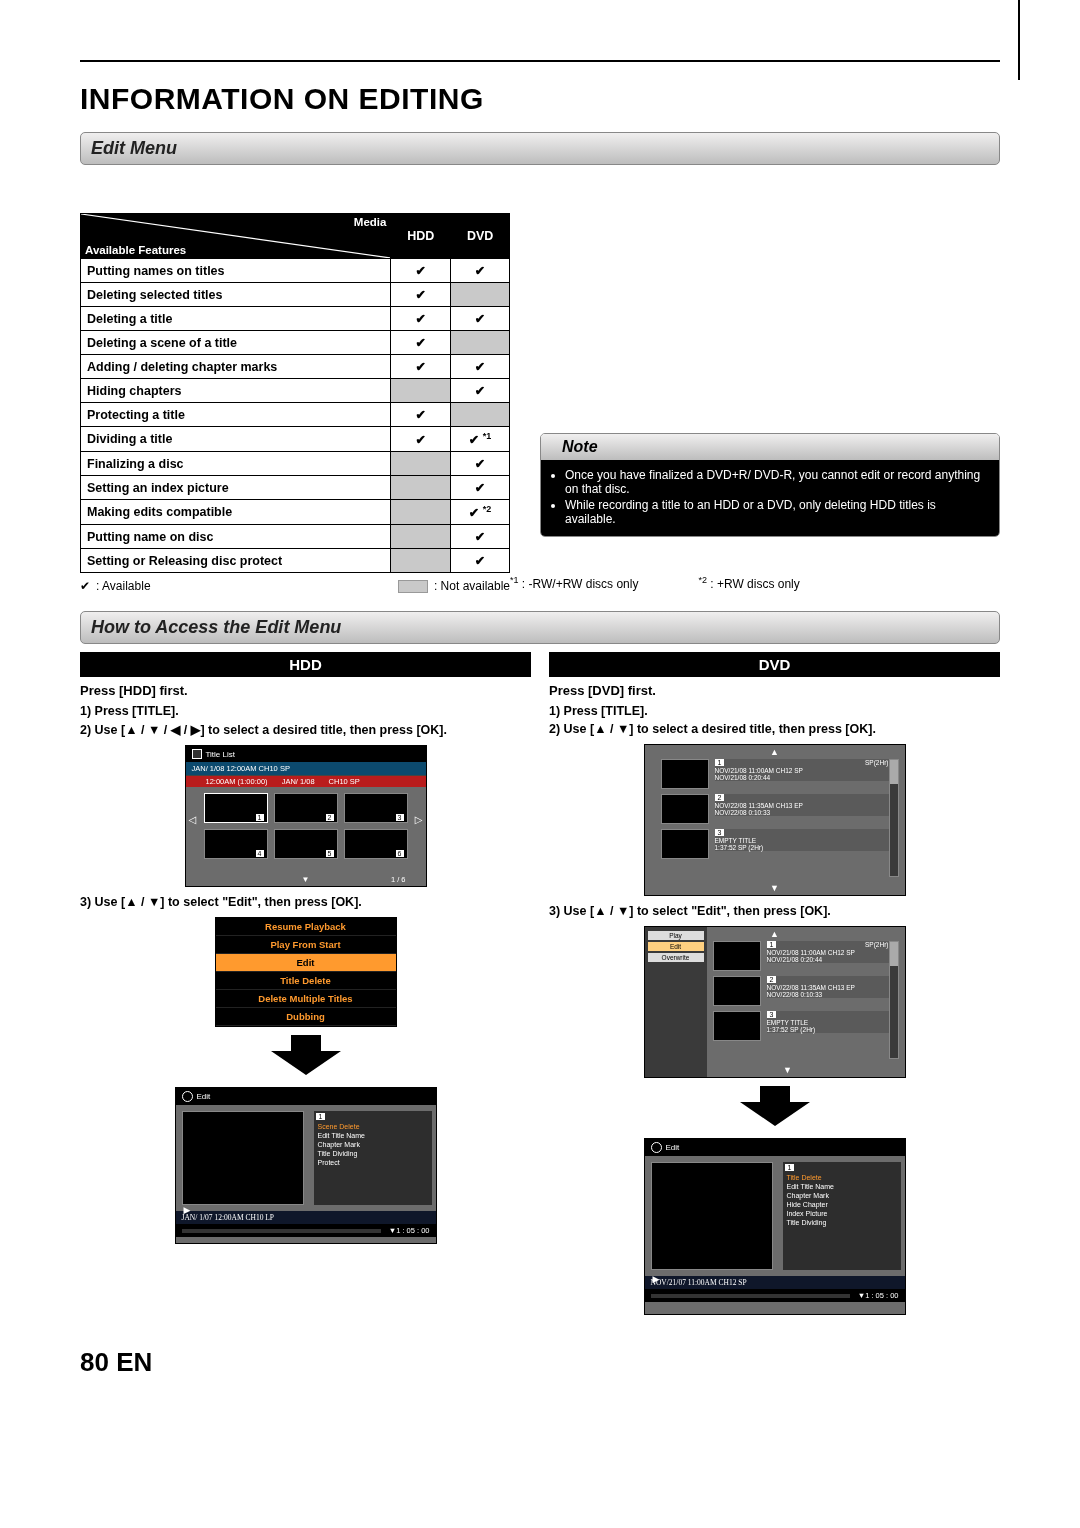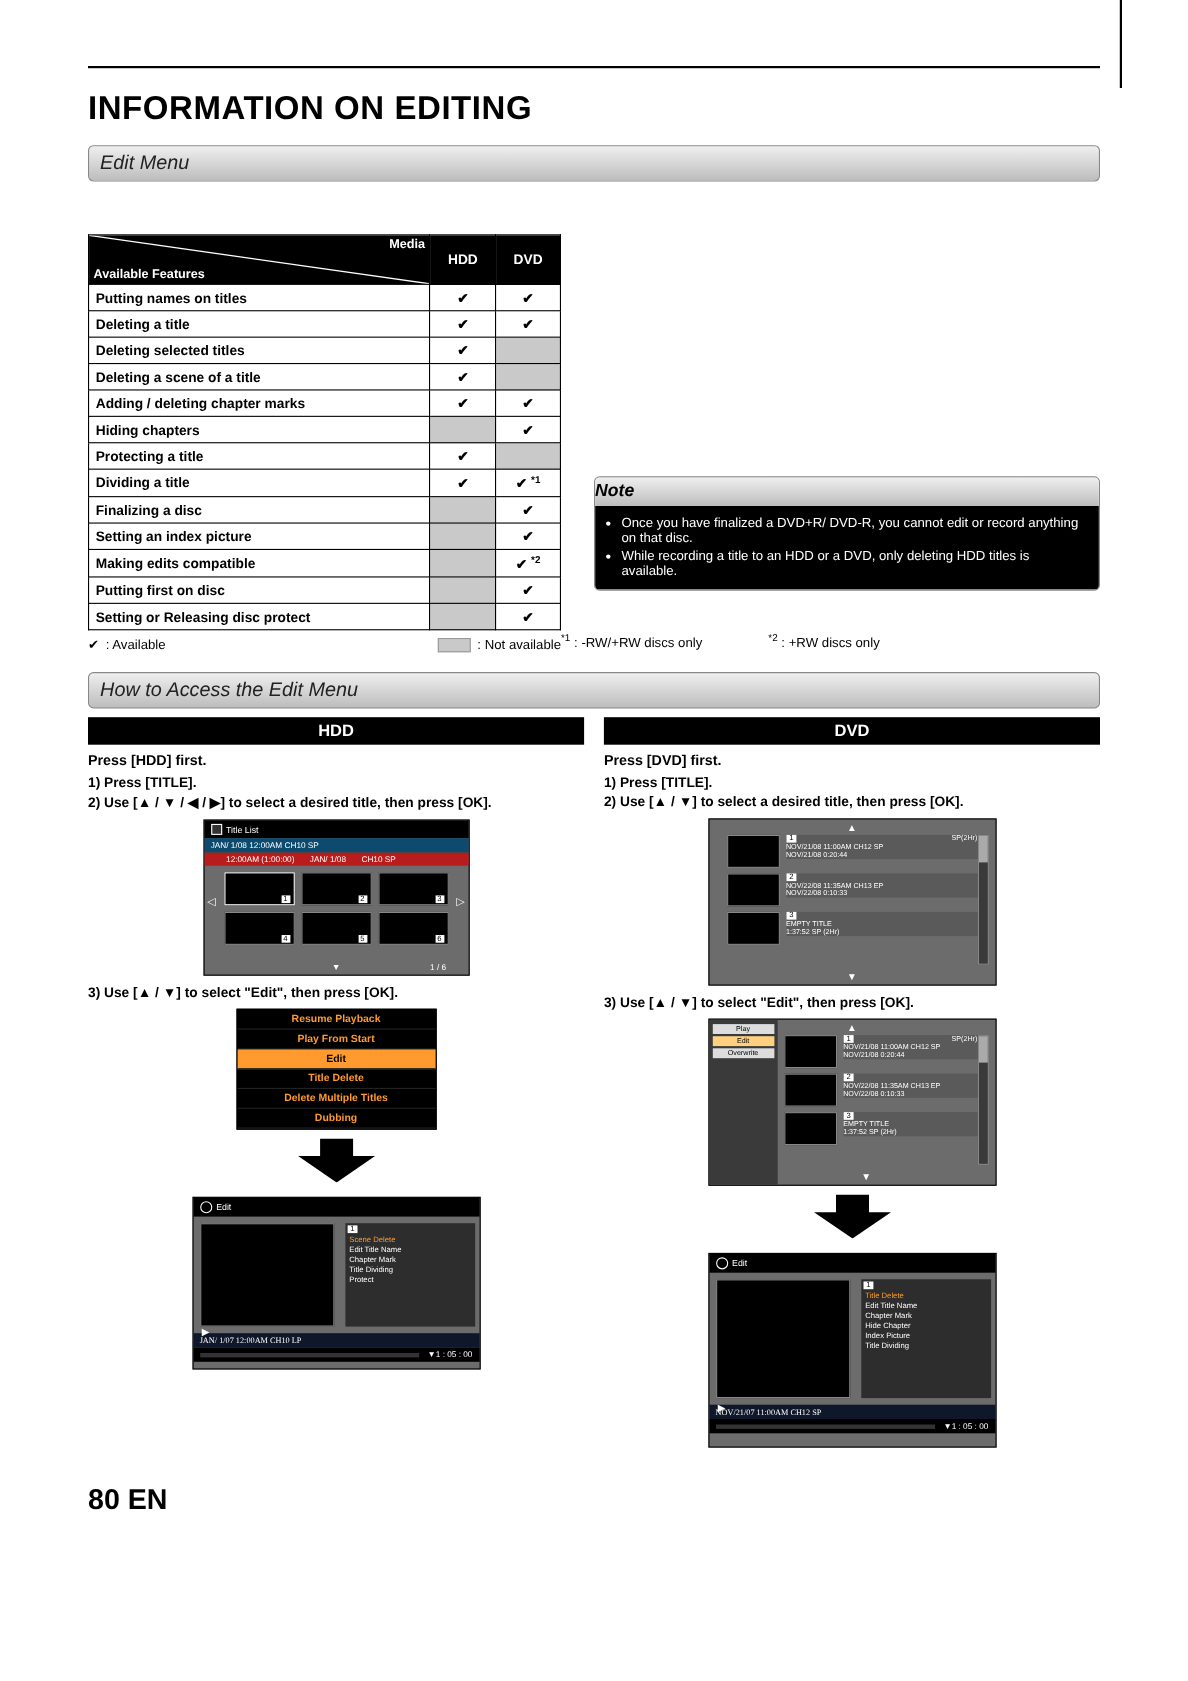--- a/index.html
+++ b/index.html
@@ -31,21 +31,21 @@
     font-weight: bold;
     font-size: 30px;
     margin: 0 0 16px 0;
     letter-spacing: 0.5px;
   }
   .section-bar {
     background: linear-gradient(#f0efef, #bdbdbd);
     border: 1px solid #888;
     border-radius: 5px;
     padding: 5px 10px;
-    font-weight: normal;
+    font-weight: bold;
     font-style: italic;
     font-size: 18px;
     color: #222;
     margin-bottom: 8px;
   }
   .two-col {
     display: flex;
     gap: 30px;
   }
   .col-left { flex: 0 0 430px; margin-top: 40px; }
@@ -92,21 +92,21 @@
   .legend .item { display:flex; align-items:center; gap:6px; }
   .legend .sw-grey { width:28px; height:11px; background:#c9c9c9; border:1px solid #999;}
   .note-box {
     border:1px solid #888;
     border-radius:5px;
     overflow:hidden;
     margin-top: 260px;
   }
   .note-head {
     background: linear-gradient(#f0efef,#bdbdbd);
-    padding:4px 0;
+    padding:4px 21px;
     font-weight:bold; font-style:italic; font-size:16px;
   }
   .note-body {
     background:#000; color:#fff;
     padding:6px 10px 8px 10px;
     font-size:12px;
   }
   .note-body ul { margin:0; padding-left:14px; }
   .note-body li { margin:2px 0; }
   .footnotes {
@@ -210,30 +210,30 @@
             <th>DVD</th>
           </tr>
         </thead>
         <tbody id="feat-body">
             <tr>
               <td style="font-weight: bold;">Putting names on titles</td>
               <td class="c"><span class="check"></span></td>
               <td class="c"><span class="check"></span></td>
             </tr>
             <tr>
+              <td style="font-weight: bold;">Deleting selected titles</td>
+              <td class="c"><span class="check"></span></td>
+              <td class="c grey-cell"></td>
+            </tr>
+            <tr>
               <td style="font-weight: bold;">Deleting a title</td>
               <td class="c"><span class="check"></span></td>
               <td class="c"><span class="check"></span></td>
             </tr>
             <tr>
-              <td style="font-weight: bold;">Deleting selected titles</td>
-              <td class="c"><span class="check"></span></td>
-              <td class="c grey-cell"></td>
-            </tr>
-            <tr>
               <td style="font-weight: bold;">Deleting a scene of a title</td>
               <td class="c"><span class="check"></span></td>
               <td class="c grey-cell"></td>
             </tr>
             <tr>
               <td style="font-weight: bold;">Adding / deleting chapter marks</td>
               <td class="c"><span class="check"></span></td>
               <td class="c"><span class="check"></span></td>
             </tr>
             <tr>
@@ -260,21 +260,21 @@
               <td style="font-weight: bold;">Setting an index picture</td>
               <td class="c grey-cell"></td>
               <td class="c"><span class="check"></span></td>
             </tr>
             <tr>
               <td style="font-weight: bold;">Making edits compatible</td>
               <td class="c grey-cell"></td>
               <td class="c"><span class="check"></span> <sup class="sm">*2</sup></td>
             </tr>
             <tr>
-              <td style="font-weight: bold;">Putting first on disc</td>
+              <td style="font-weight: bold;">Putting name on disc</td>
               <td class="c grey-cell"></td>
               <td class="c"><span class="check"></span></td>
             </tr>
             <tr>
               <td style="font-weight: bold;">Setting or Releasing disc protect</td>
               <td class="c grey-cell"></td>
               <td class="c"><span class="check"></span></td>
             </tr>
           </tbody>
       </table>

